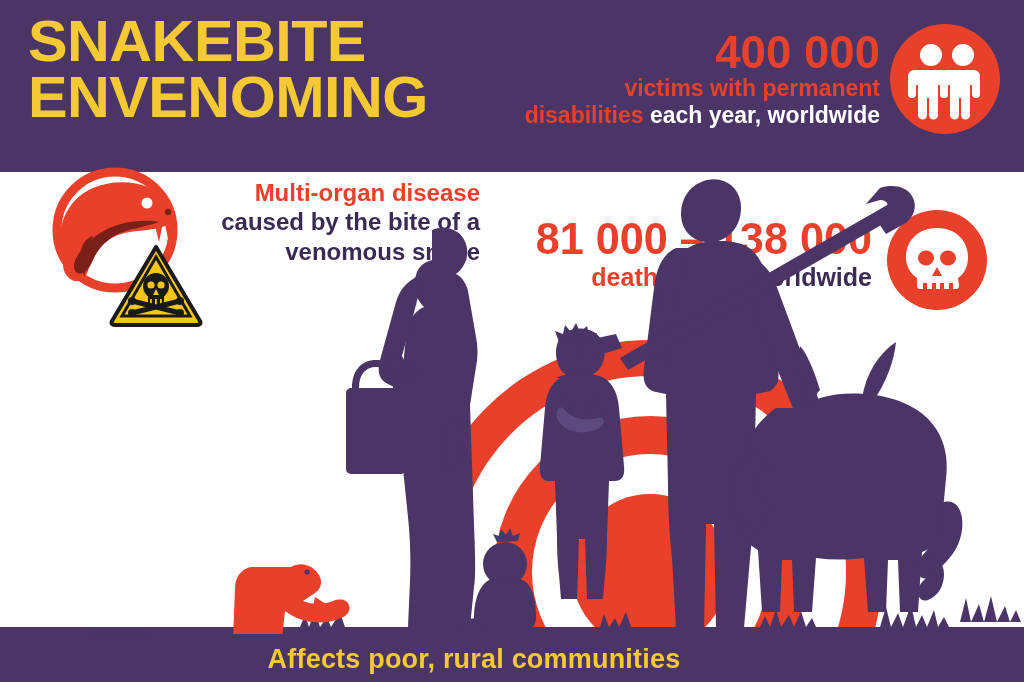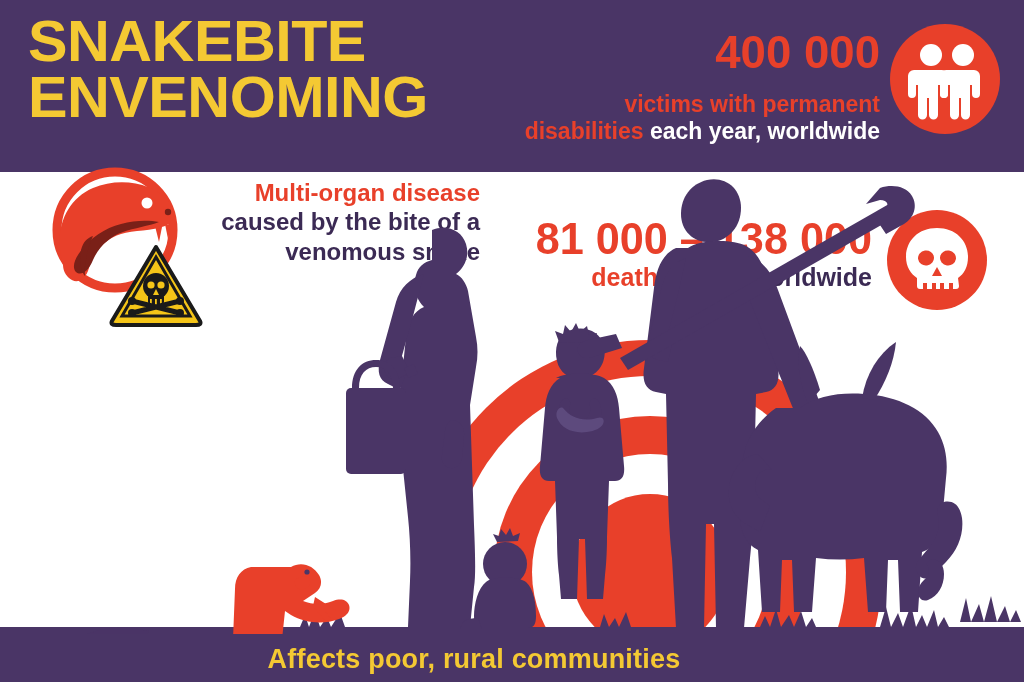--- a/index.html
+++ b/index.html
@@ -30,21 +30,21 @@
   
   .stat1{
     position:absolute;left:500px;top:28px;width:380px;
     text-align:right;
   }
   .stat1 .big{
     color:#e8402a;font-weight:bold;font-size:47px;line-height:1.0;
     letter-spacing:0px;transform:scaleX(0.97);transform-origin:right top;
   }
   .stat1 .sub{
-    font-size:23px;font-weight:bold;line-height:1.16;margin-top:16px;
+    font-size:23px;font-weight:bold;line-height:1.16;margin-top:0;
   }
   .red{color:#e8402a;}
   .white{color:#ffffff;}
   .deep{color:#3b2a54;}
   .circle-icon{
     position:absolute;border-radius:50%;background:#e8402a;
   }
   #people-circle{left:890px;top:24px;width:110px;height:110px;}
   #skull-circle{left:887px;top:210px;width:100px;height:100px;}
   

